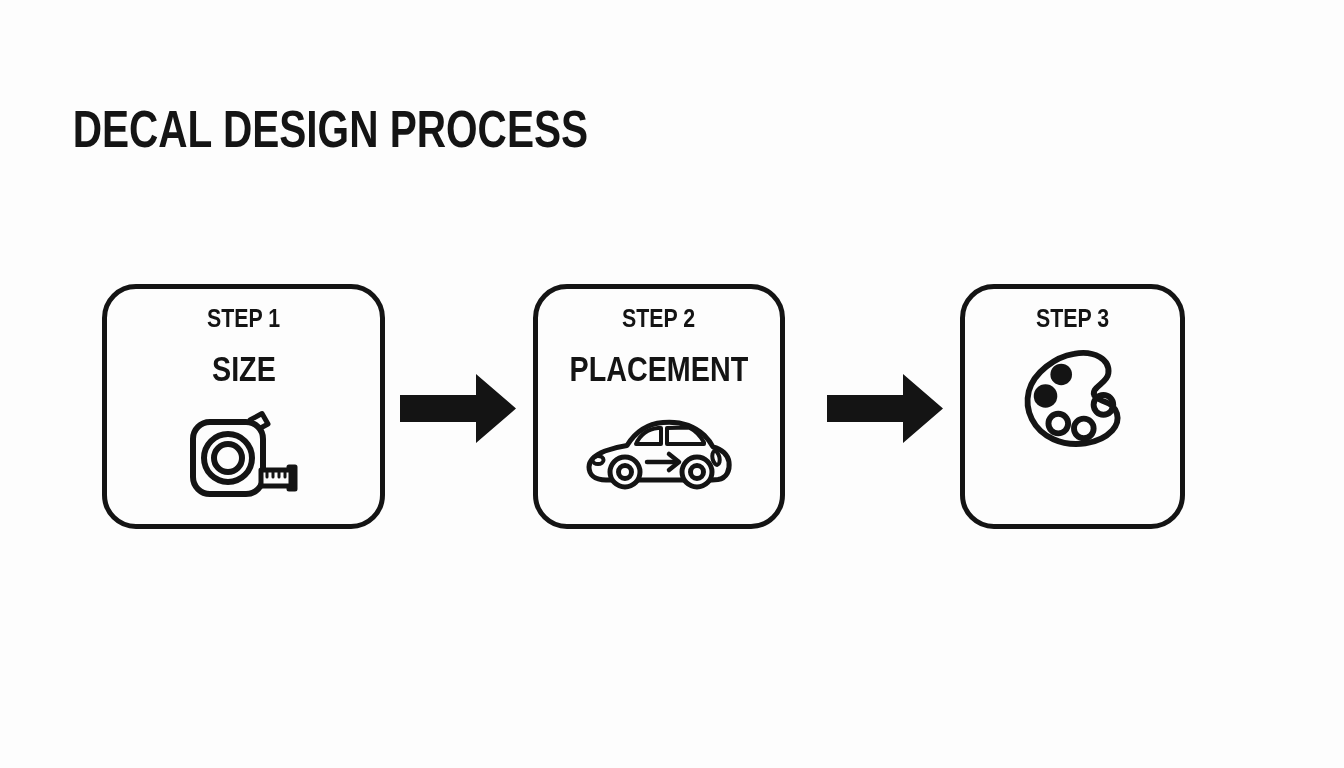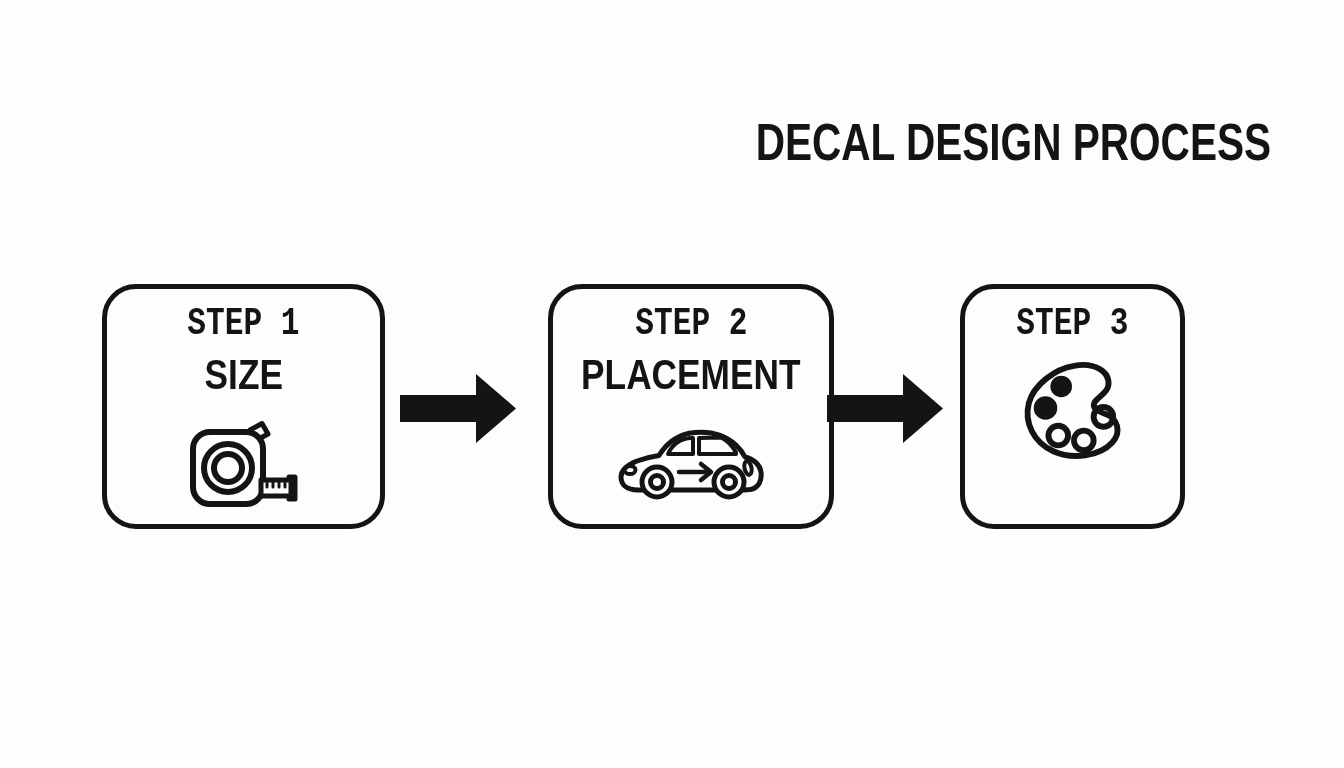--- a/index.html
+++ b/index.html
@@ -5,42 +5,42 @@
   html,body{margin:0;padding:0;}
   .canvas{
     position:relative;
     width:1344px;height:768px;
     background:#fdfdfd;
     font-family:"Liberation Sans", sans-serif;
     color:#141414;
     overflow:hidden;
   }
   .title-wrap{
-    position:absolute;top:116px;left:0;width:1344px;
-    text-align:right;
+    position:absolute;top:103px;left:0;width:1344px;
+    text-align:left;
   }
   .title-text{
     display:inline-block;
     font-size:52px;font-weight:700;line-height:1;
     transform:scaleX(0.78);transform-origin:50% 50%;
     white-space:nowrap;
   }
   .card{
     position:absolute;top:284px;height:245px;
     box-sizing:border-box;
     border:5px solid #141414;border-radius:34px;
     background:#fdfdfd;
     display:flex;flex-direction:column;align-items:center;
     padding-top:16px;
   }
   .card1{left:102px;width:283px;}
-  .card2{left:548px;width:286px;align-items:center;}
+  .card2{left:533px;width:252px;align-items:center;}
   .card3{left:960px;width:225px;}
-  .step-label{width:100%;text-align:center;font-size:38px;font-weight:700;line-height:1;font-family:Liberation Mono, monospace;}
-  .step-name{width:100%;text-align:center;font-size:43px;font-weight:700;line-height:1;margin-top:10px;}
+  .step-label{width:100%;text-align:center;font-size:26px;font-weight:700;line-height:1;}
+  .step-name{width:100%;text-align:center;font-size:35px;font-weight:700;line-height:1;margin-top:20px;}
   .condensed{display:inline-block;transform:scaleX(0.82);transform-origin:50% 50%;white-space:nowrap;}
   .icon-tape{margin-top:24px;}
   .icon-car{margin-top:22px;}
   .icon-palette{margin-top:13px;}
   .arrow{position:absolute;top:372px;}
   .arrow1{left:400px;}
   .arrow2{left:827px;}
 </style>
 </head>
 <body>

